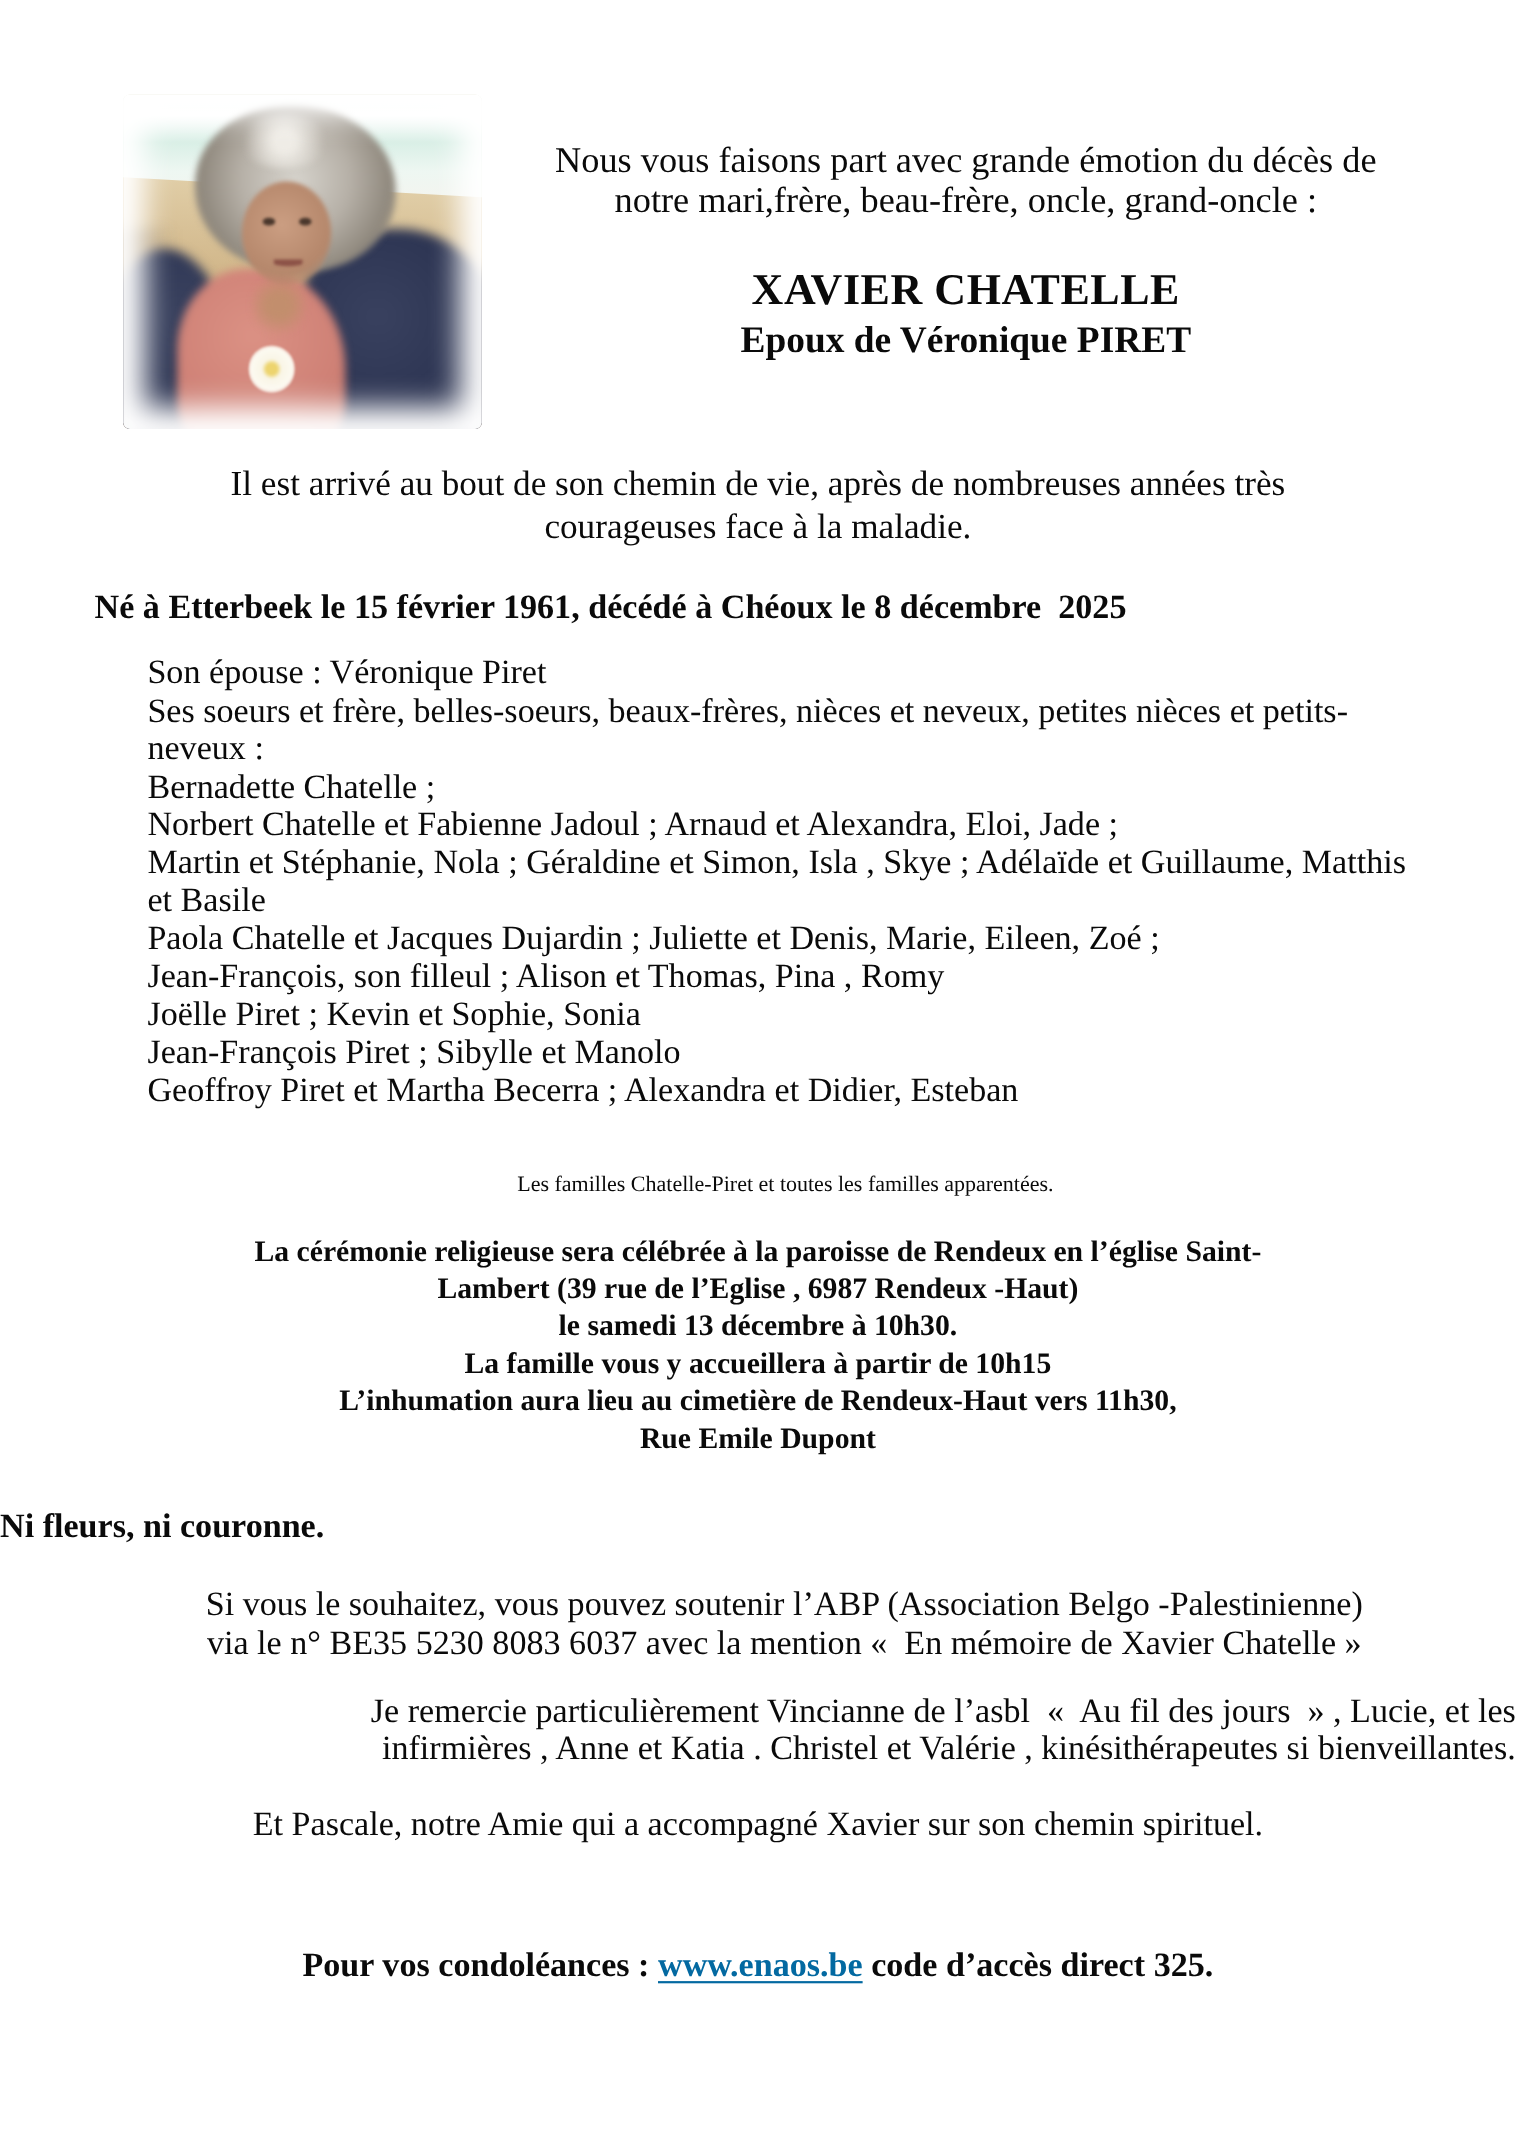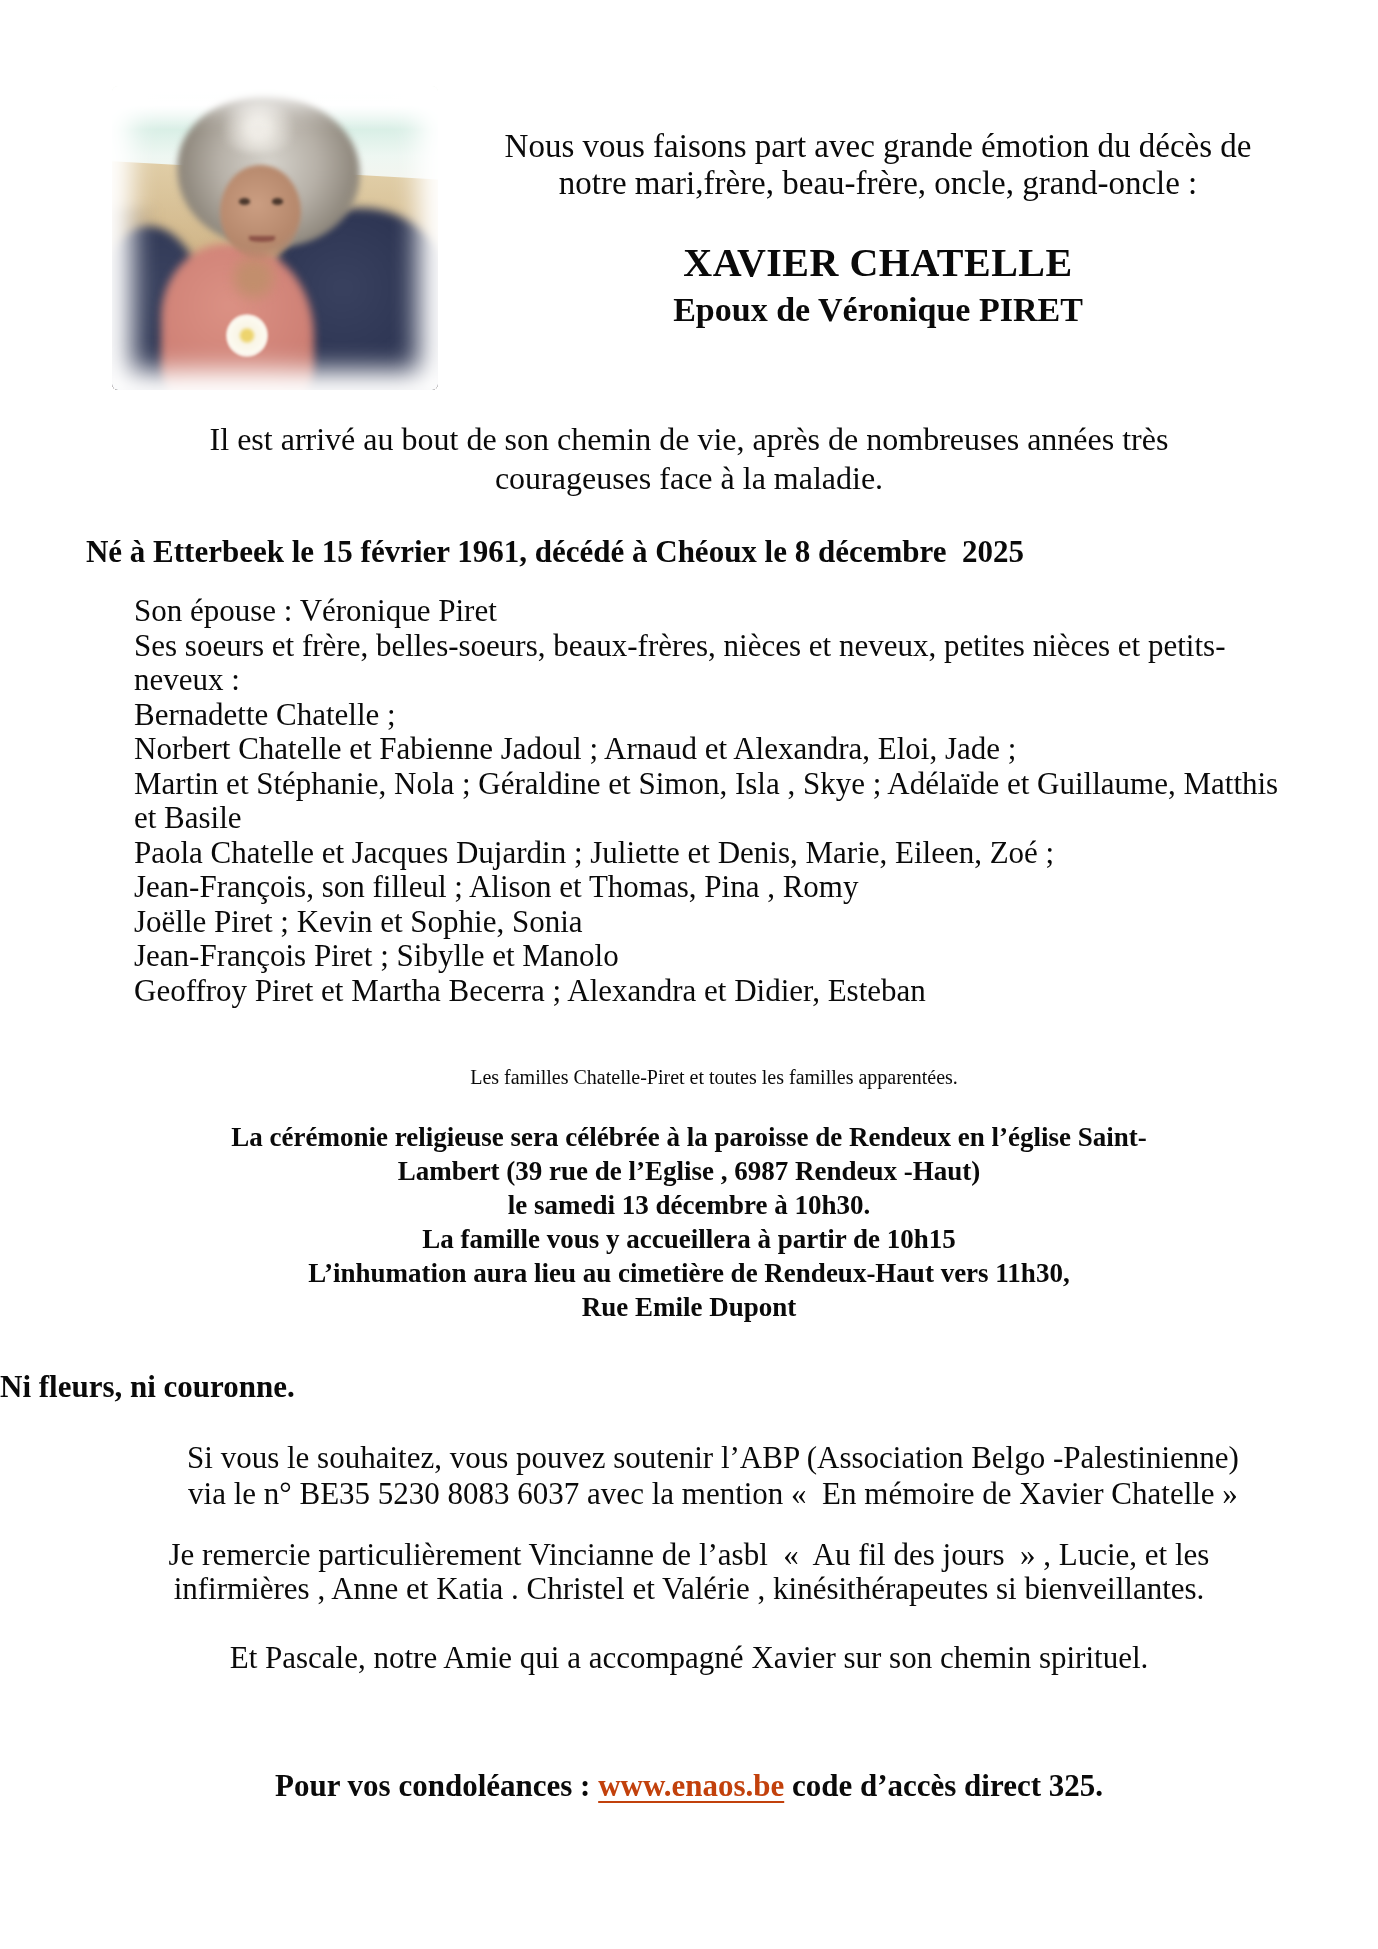--- a/index.html
+++ b/index.html
@@ -130,32 +130,32 @@
   .flowers-note {
     position: absolute; left: 0; width: 1378px; top: 1370px;
     text-align: left; font-weight: bold; font-size: 31px; line-height: 34px;
   }
   .donation {
     position: absolute; left: 0; width: 1378px; top: 1440px;
     text-align: center; font-size: 31px; line-height: 36px; padding-left: 24px;
   }
   .thanks {
     position: absolute; left: 0; width: 1378px; top: 1538px;
-    text-align: center; font-size: 31px; line-height: 34px;
+    text-align: right; font-size: 31px; line-height: 34px;
   }
   .pascale {
     position: absolute; left: 0; width: 1378px; top: 1641px;
     text-align: center; font-size: 31px; line-height: 34px;
   }
   .condolences {
     position: absolute; left: 0; width: 1378px; top: 1768px;
     text-align: center; font-weight: bold; font-size: 31px; line-height: 36px;
   }
   .condolence-link {
-    color: #c2410c;
+    color: #0369a1;
     text-decoration: underline;
     text-decoration-thickness: 2px;
     text-underline-offset: 5px;
     cursor: pointer;
   }
 </style>
 </head>
 <body>
 
 <div class="page">

